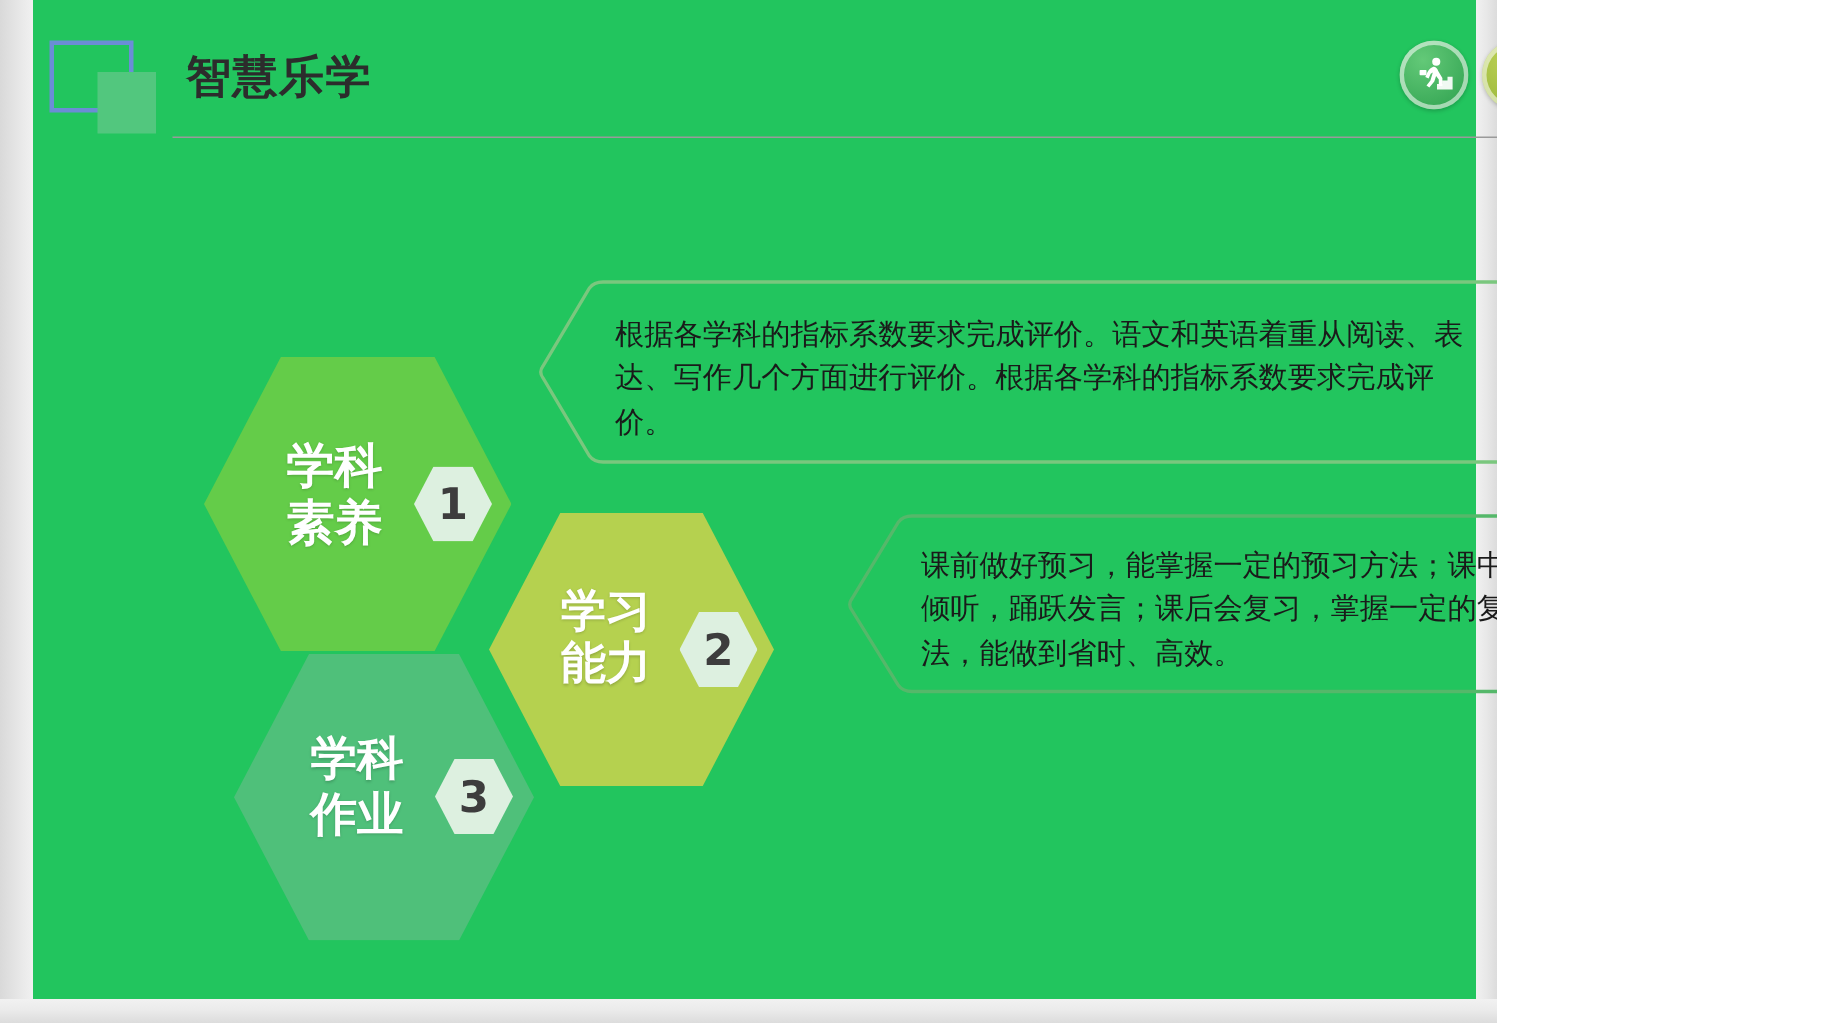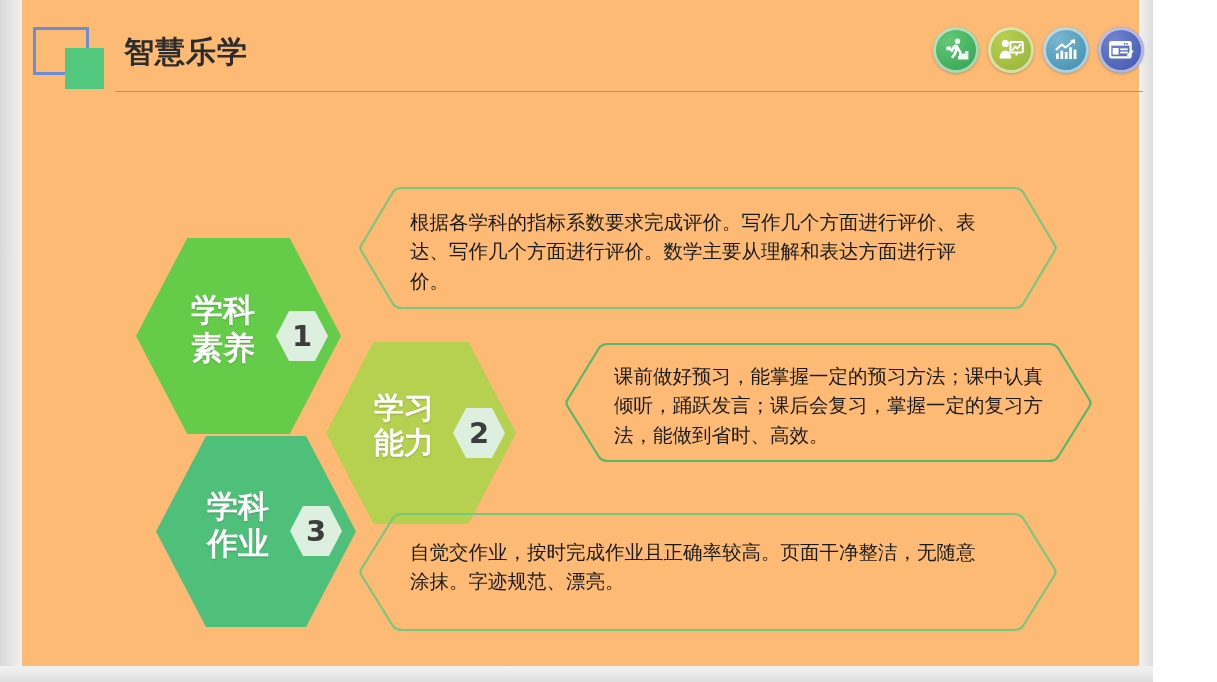--- a/index.html
+++ b/index.html
@@ -10,23 +10,23 @@
   body {
     width: 1217px;
     height: 682px;
     font-family: "DejaVu Sans", "Liberation Sans", sans-serif;
     overflow: hidden;
   }
 
   
   .slide {
     position: relative;
-    width: 1153px;
+    width: 998px;
     height: 682px;
-    background: #fdba74;
+    background: #22c55e;
     box-sizing: border-box;
     overflow: hidden;
   }
   
   .edge-left {
     position: absolute;
     left: 0; top: 0;
     width: 22px; height: 682px;
     background: linear-gradient(to right, #d9d9d9 0%, #e4e4e4 45%, #f1f1f1 100%);
   }
@@ -288,30 +288,24 @@
   <div class="hex hex-3">
     <div class="hex-label">学科
 作业</div>
     <div class="hex-badge">3</div>
   </div>
 
   <div class="callout callout-1">
     <svg viewBox="0 0 700 124" preserveAspectRatio="none">
       <path d="M 44 2 L 656 2 Q 662 2 665 6 L 696 58 Q 699 62 696 66 L 665 118 Q 662 122 656 122 L 44 122 Q 38 122 35 118 L 4 66 Q 1 62 4 58 L 35 6 Q 38 2 44 2 Z" fill="none" stroke="#7ac77e" stroke-width="2.2"></path>
     </svg>
-    <div class="callout-text">根据各学科的指标系数要求完成评价。写作几个方面进行评价、表达、写作几个方面进行评价。数学主要从理解和表达方面进行评价。</div>
+    <div class="callout-text">根据各学科的指标系数要求完成评价。语文和英语着重从阅读、表达、写作几个方面进行评价。根据各学科的指标系数要求完成评价。</div>
   </div>
 
   <div class="callout callout-2">
     <svg viewBox="0 0 529 121" preserveAspectRatio="none">
       <path d="M 44 2 L 485 2 Q 491 2 494 6 L 525 57 Q 528 61 525 65 L 494 115 Q 491 119 485 119 L 44 119 Q 38 119 35 115 L 4 65 Q 1 61 4 57 L 35 6 Q 38 2 44 2 Z" fill="none" stroke="#55b86a" stroke-width="2.2"></path>
     </svg>
     <div class="callout-text">课前做好预习，能掌握一定的预习方法；课中认真倾听，踊跃发言；课后会复习，掌握一定的复习方法，能做到省时、高效。</div>
   </div>
 
-  <div class="callout callout-3">
-    <svg viewBox="0 0 700 120" preserveAspectRatio="none">
-      <path d="M 44 2 L 656 2 Q 662 2 665 6 L 696 56 Q 699 60 696 64 L 665 114 Q 662 118 656 118 L 44 118 Q 38 118 35 114 L 4 64 Q 1 60 4 56 L 35 6 Q 38 2 44 2 Z" fill="none" stroke="#7ac77e" stroke-width="2.2"></path>
-    </svg>
-    <div class="callout-text">自觉交作业，按时完成作业且正确率较高。页面干净整洁，无随意涂抹。字迹规范、漂亮。</div>
-  </div>
 
 </div>
 
 </body></html>

